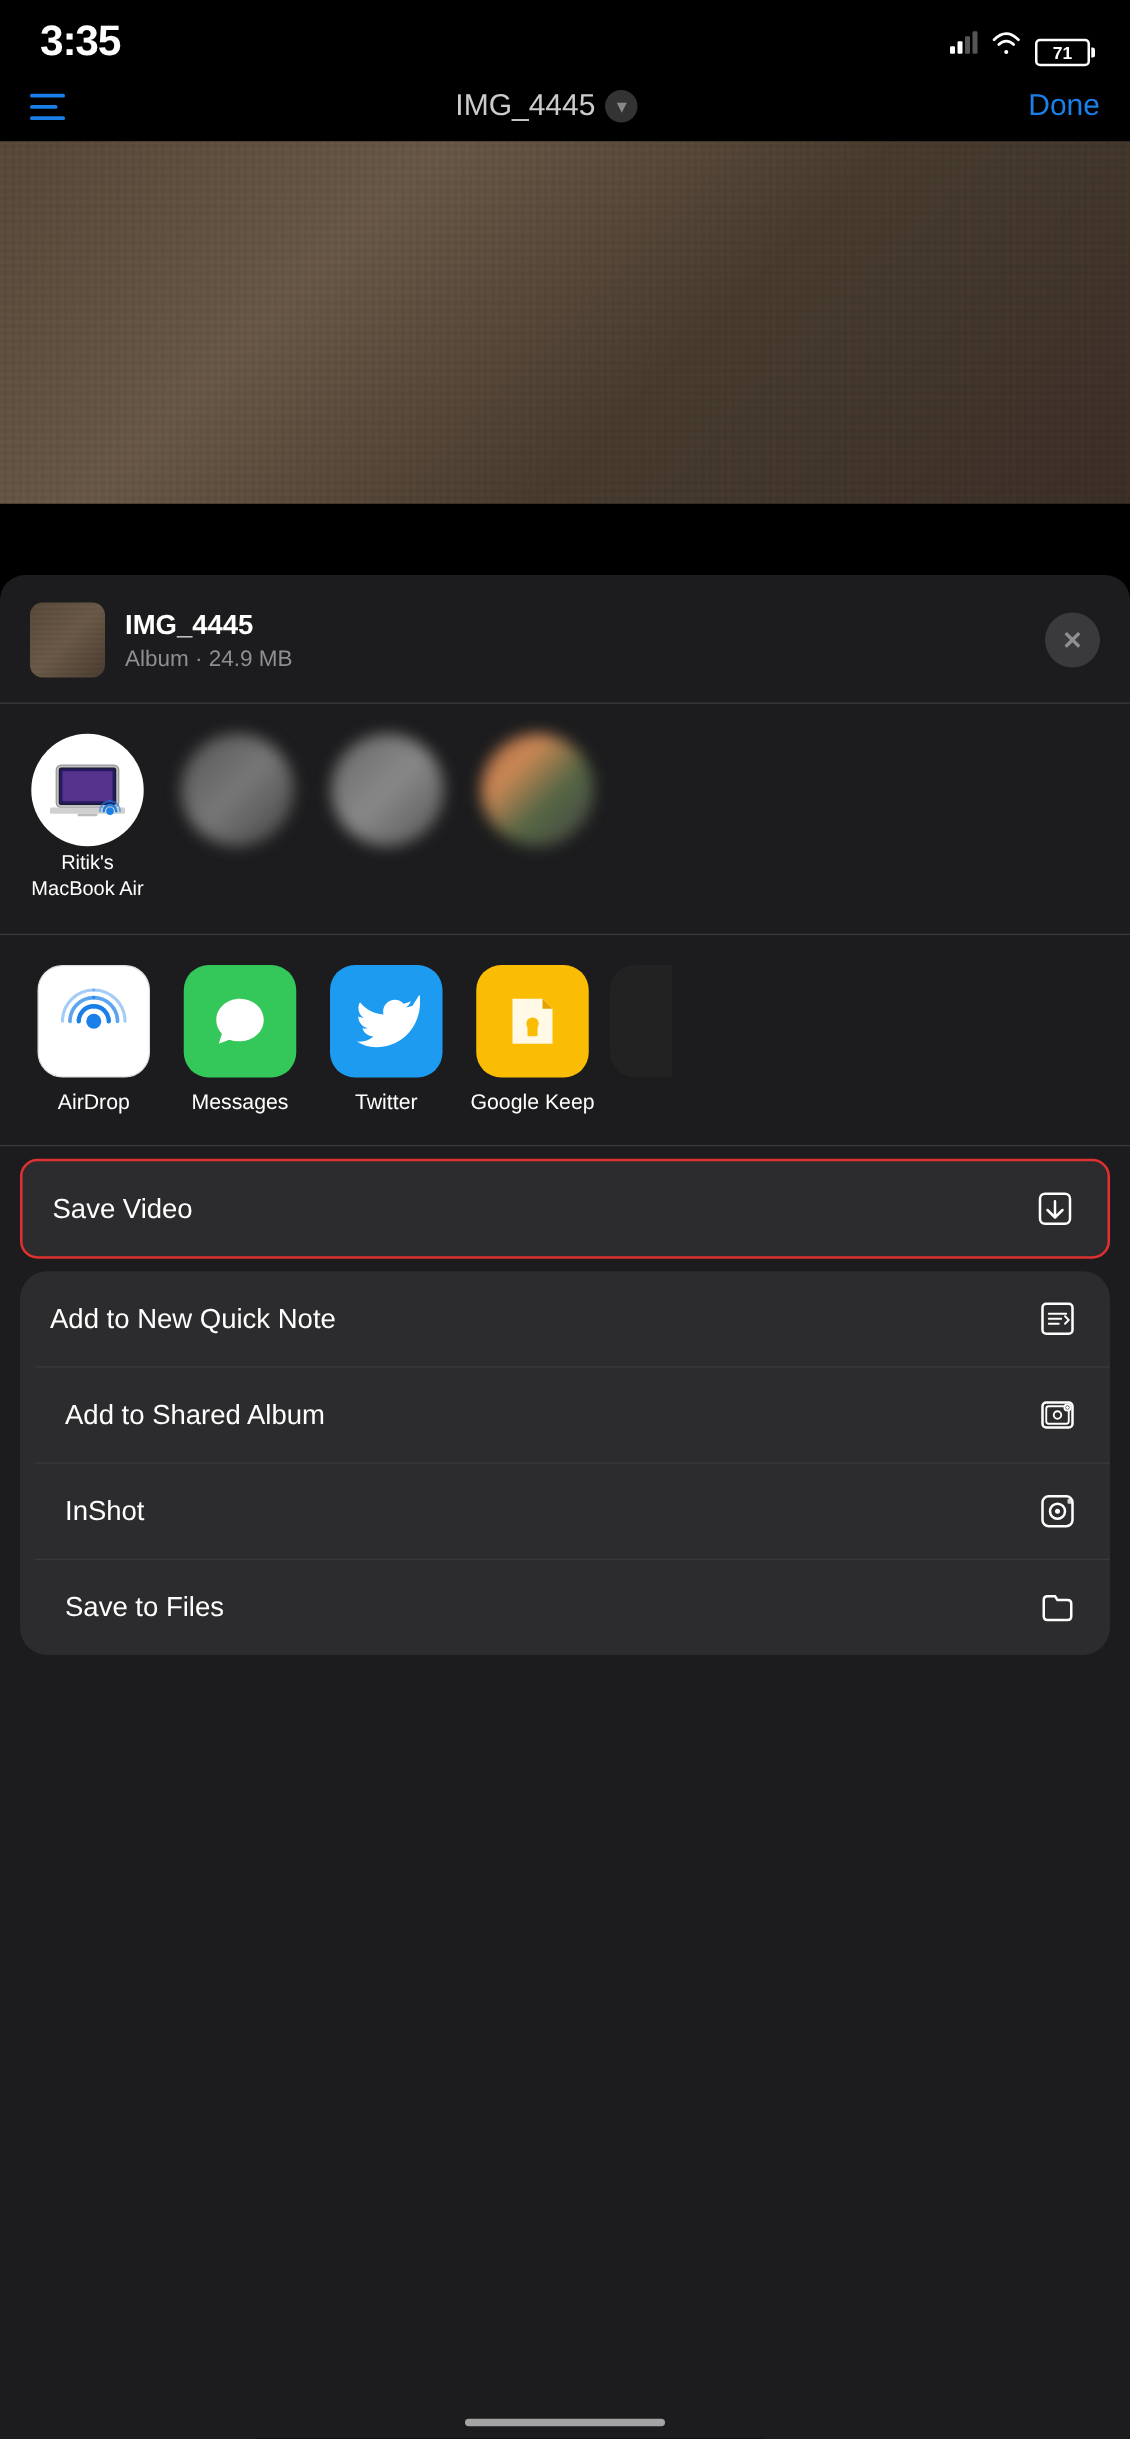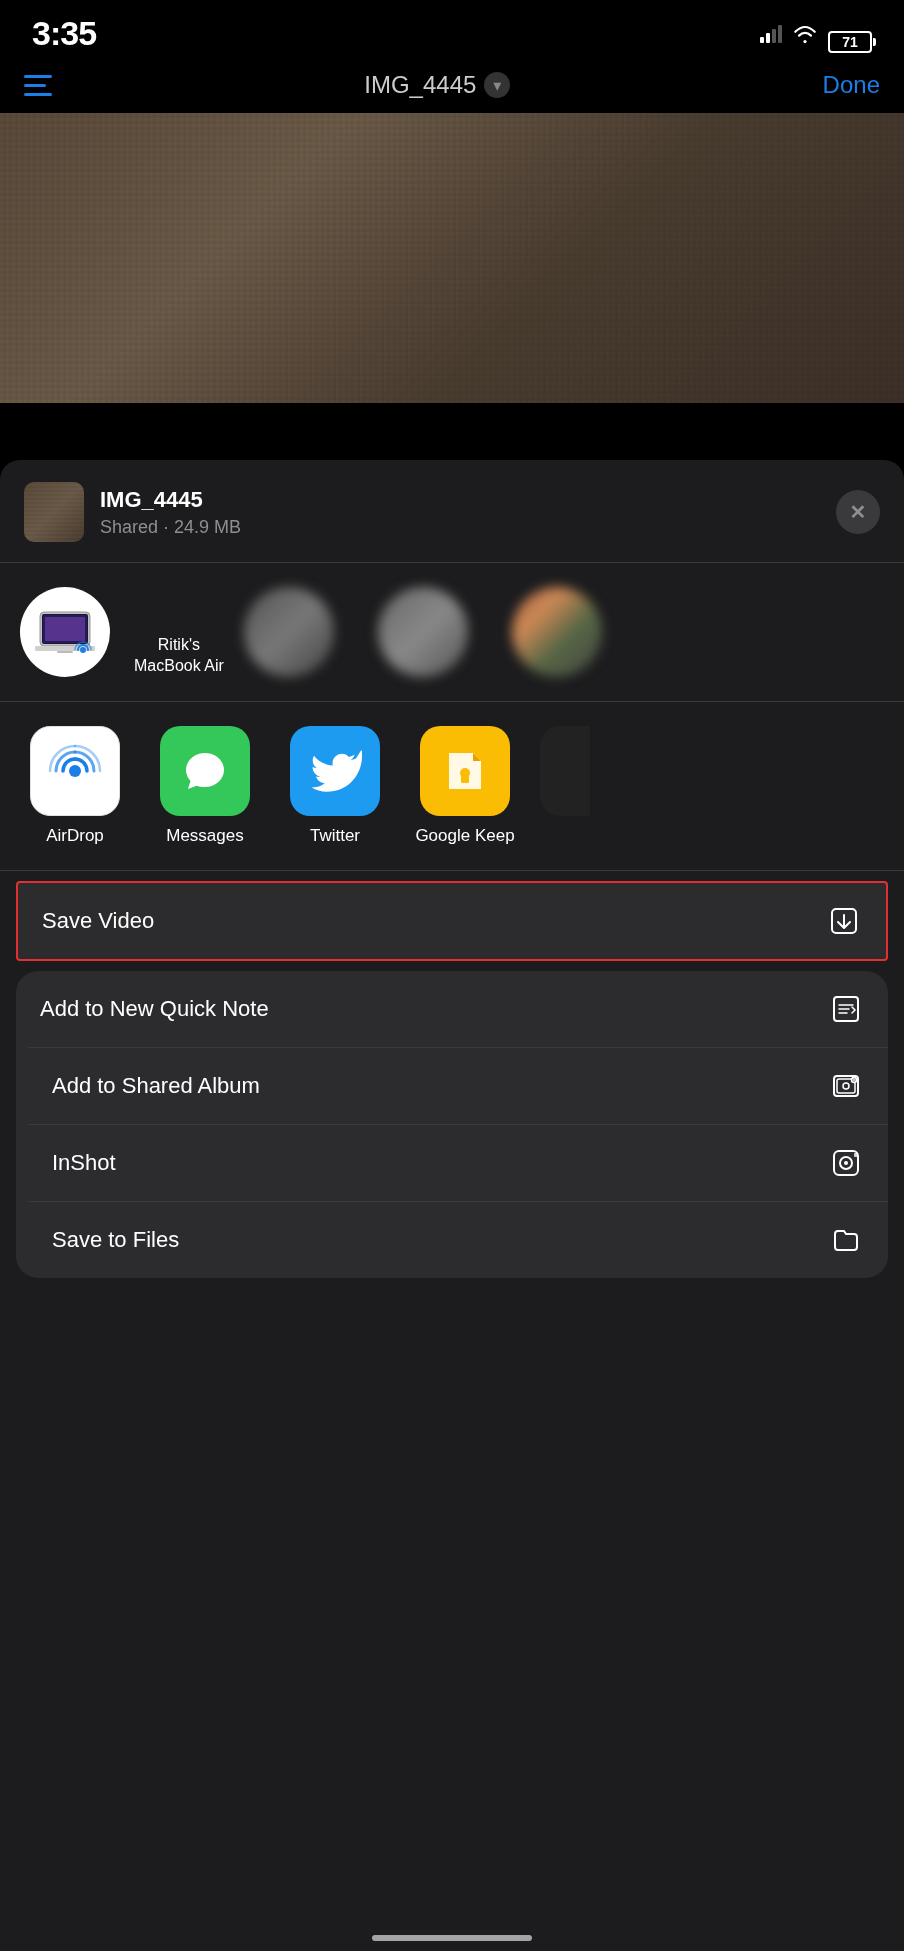--- a/index.html
+++ b/index.html
@@ -217,23 +217,23 @@
     
     .contacts-row {
       display: flex;
       gap: 20px;
       padding: 24px 20px;
       overflow-x: hidden;
       border-bottom: 1px solid #3a3a3c;
     }
     .contact-item {
       display: flex;
-      flex-direction: row;
-      align-items: flex-end;
-      gap: 24px;
+      flex-direction: column;
+      align-items: center;
+      gap: 4px;
       min-width: 100px;
       cursor: pointer;
     }
     .contact-avatar {
       width: 90px;
       height: 90px;
       border-radius: 50%;
       overflow: hidden;
       position: relative;
     }
@@ -254,21 +254,21 @@
     .contact-label {
       font-size: 16px;
       color: #fff;
       text-align: center;
       line-height: 1.3;
     }
 
     
     .apps-row {
       display: flex;
-      gap: 20px;
+      gap: 7px;
       padding: 24px 20px;
       overflow-x: hidden;
       border-bottom: 1px solid #3a3a3c;
     }
     .app-item {
       display: flex;
       flex-direction: column;
       align-items: center;
       gap: 10px;
       min-width: 110px;
@@ -396,21 +396,21 @@
 <div class="share-sheet">
 
   <div class="file-info-row">
     <div class="file-info-left">
       <div class="file-thumbnail">
         <div class="file-thumbnail-inner"></div>
       </div>
       <div>
         <div class="file-name">IMG_4445</div>
         <div class="file-meta">
-          <span>Shared</span>
+          <span>Album</span>
           <span> · </span>
           <span>24.9 MB</span>
         </div>
       </div>
     </div>
     <div class="close-btn">
       <span class="close-btn-icon">✕</span>
     </div>
   </div>
 
@@ -500,21 +500,21 @@
       </div>
       <span class="app-label">Google Keep</span>
     </div>
 
     <div class="app-item" style="min-width:50px; overflow:hidden;">
       <div style="width:50px; height:90px; background:#222; border-radius:20px 0 0 20px; overflow:hidden;"></div>
     </div>
   </div>
 
 
-  <div style="margin: 10px 16px 0; background: #2c2c2e; border-radius: 4px; overflow: hidden; border: 2.5px solid #e03030;">
+  <div style="margin: 10px 16px 0; background: #2c2c2e; border-radius: 14px; overflow: hidden; border: 2.5px solid #e03030;">
     <div class="action-row">
       <span class="action-row-text">Save Video</span>
       <div class="action-row-icon">
         <svg width="32" height="32" viewBox="0 0 32 32" fill="none">
           <rect x="4" y="4" width="24" height="24" rx="4" stroke="white" stroke-width="2"></rect>
           <path d="M16 10v12M10 17l6 6 6-6" stroke="white" stroke-width="2" stroke-linecap="round" stroke-linejoin="round"></path>
         </svg>
       </div>
     </div>
   </div>

